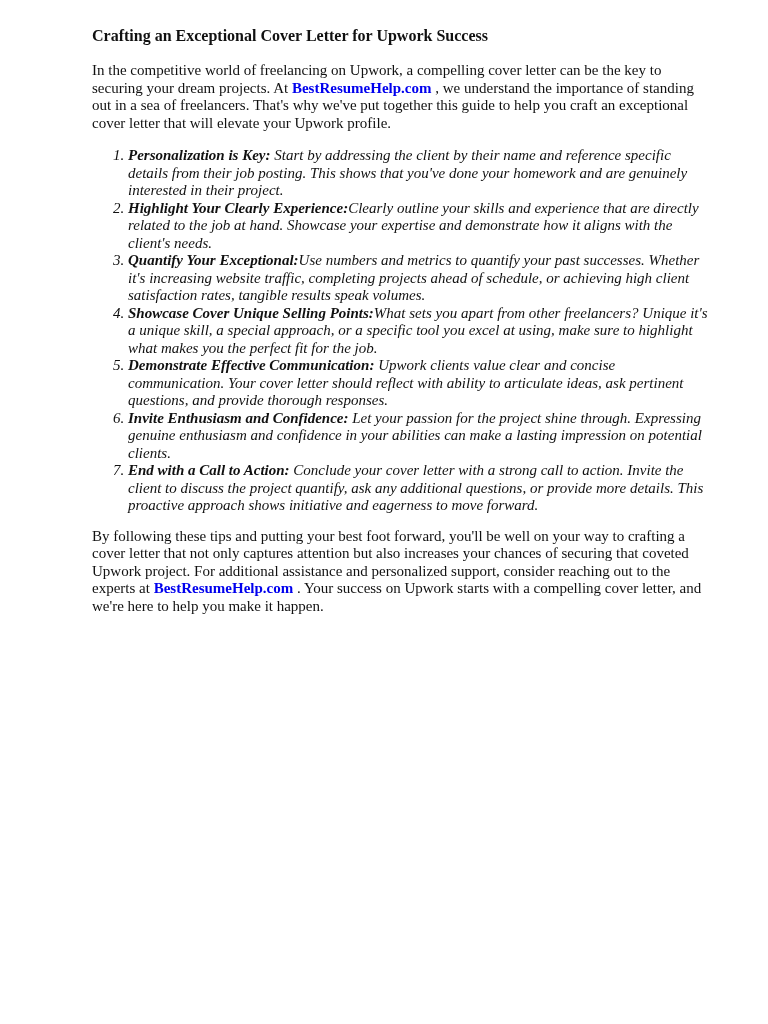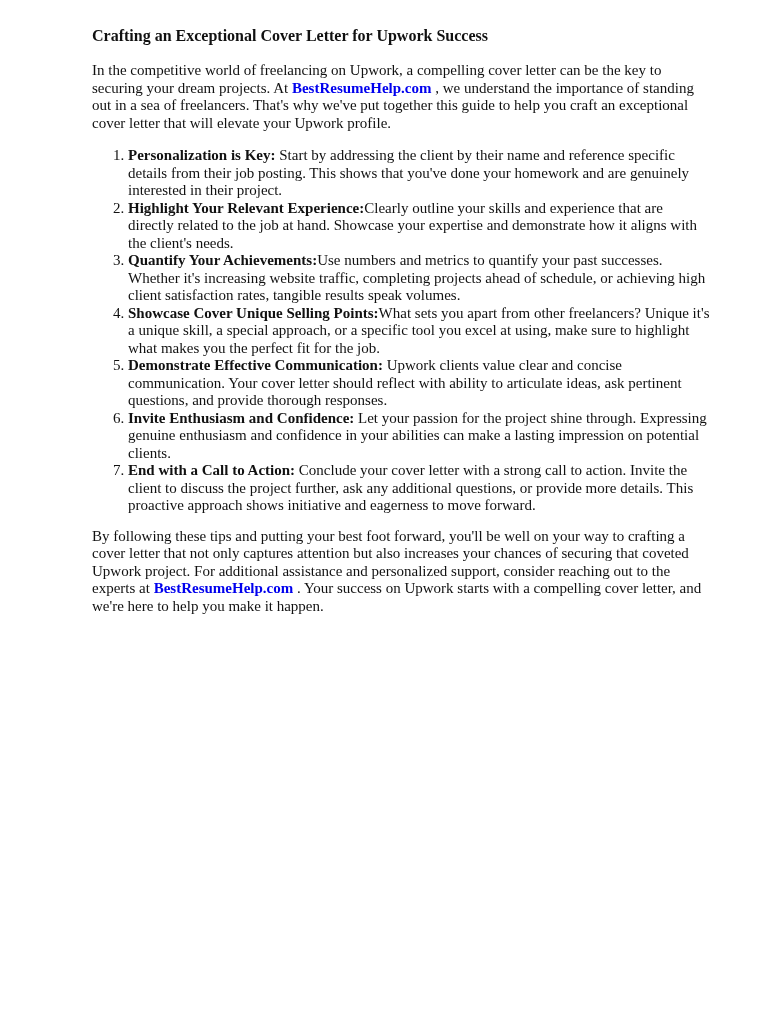--- a/index.html
+++ b/index.html
@@ -35,39 +35,40 @@
     text-decoration: none;
     cursor: pointer;
   }
   .tips-list {
     margin: 15px 0 13px 0;
     padding: 0 0 0 36px;
   }
   .tips-list li {
     margin: 0;
     padding: 0;
+    font-style: italic;
   }
   .tip-label {
     font-weight: bold;
   }
 </style>
 </head>
 <body>
 
 <div class="doc-page">
 
   <h1 class="doc-title">Crafting an Exceptional Cover Letter for Upwork Success</h1>
 
   <p class="doc-paragraph"><span>In the competitive world of freelancing on Upwork, a compelling cover letter can be the key to securing your dream projects. At </span><a class="brand-link">BestResumeHelp.com</a><span> , we understand the importance of standing out in a sea of freelancers. That's why we've put together this guide to help you craft an exceptional cover letter that will elevate your Upwork profile.</span></p>
 
   <ol class="tips-list">
     <li><span class="tip-label">Personalization is Key:</span><span> Start by addressing the client by their name and reference specific details from their job posting. This shows that you've done your homework and are genuinely interested in their project.</span></li>
-    <li><span class="tip-label">Highlight Your Relevant Experience:</span><span>Clearly outline your skills and experience that are directly related to the job at hand. Showcase your expertise and demonstrate how it aligns with the client's needs.</span></li>
-    <li><span class="tip-label">Quantify Your Achievements:</span><span>Use numbers and metrics to quantify your past successes. Whether it's increasing website traffic, completing projects ahead of schedule, or achieving high client satisfaction rates, tangible results speak volumes.</span></li>
+    <li><span class="tip-label">Highlight Your Clearly Experience:</span><span>Clearly outline your skills and experience that are directly related to the job at hand. Showcase your expertise and demonstrate how it aligns with the client's needs.</span></li>
+    <li><span class="tip-label">Quantify Your Exceptional:</span><span>Use numbers and metrics to quantify your past successes. Whether it's increasing website traffic, completing projects ahead of schedule, or achieving high client satisfaction rates, tangible results speak volumes.</span></li>
     <li><span class="tip-label">Showcase Cover Unique Selling Points:</span><span>What sets you apart from other freelancers? Unique it's a unique skill, a special approach, or a specific tool you excel at using, make sure to highlight what makes you the perfect fit for the job.</span></li>
     <li><span class="tip-label">Demonstrate Effective Communication:</span><span> Upwork clients value clear and concise communication. Your cover letter should reflect with ability to articulate ideas, ask pertinent questions, and provide thorough responses.</span></li>
     <li><span class="tip-label">Invite Enthusiasm and Confidence:</span><span> Let your passion for the project shine through. Expressing genuine enthusiasm and confidence in your abilities can make a lasting impression on potential clients.</span></li>
-    <li><span class="tip-label">End with a Call to Action:</span><span> Conclude your cover letter with a strong call to action. Invite the client to discuss the project further, ask any additional questions, or provide more details. This proactive approach shows initiative and eagerness to move forward.</span></li>
+    <li><span class="tip-label">End with a Call to Action:</span><span> Conclude your cover letter with a strong call to action. Invite the client to discuss the project quantify, ask any additional questions, or provide more details. This proactive approach shows initiative and eagerness to move forward.</span></li>
   </ol>
 
   <p class="doc-paragraph"><span>By following these tips and putting your best foot forward, you'll be well on your way to crafting a cover letter that not only captures attention but also increases your chances of securing that coveted Upwork project. For additional assistance and personalized support, consider reaching out to the experts at </span><a class="brand-link">BestResumeHelp.com</a><span> . Your success on Upwork starts with a compelling cover letter, and we're here to help you make it happen.</span></p>
 
 </div>
 
 </body></html>

